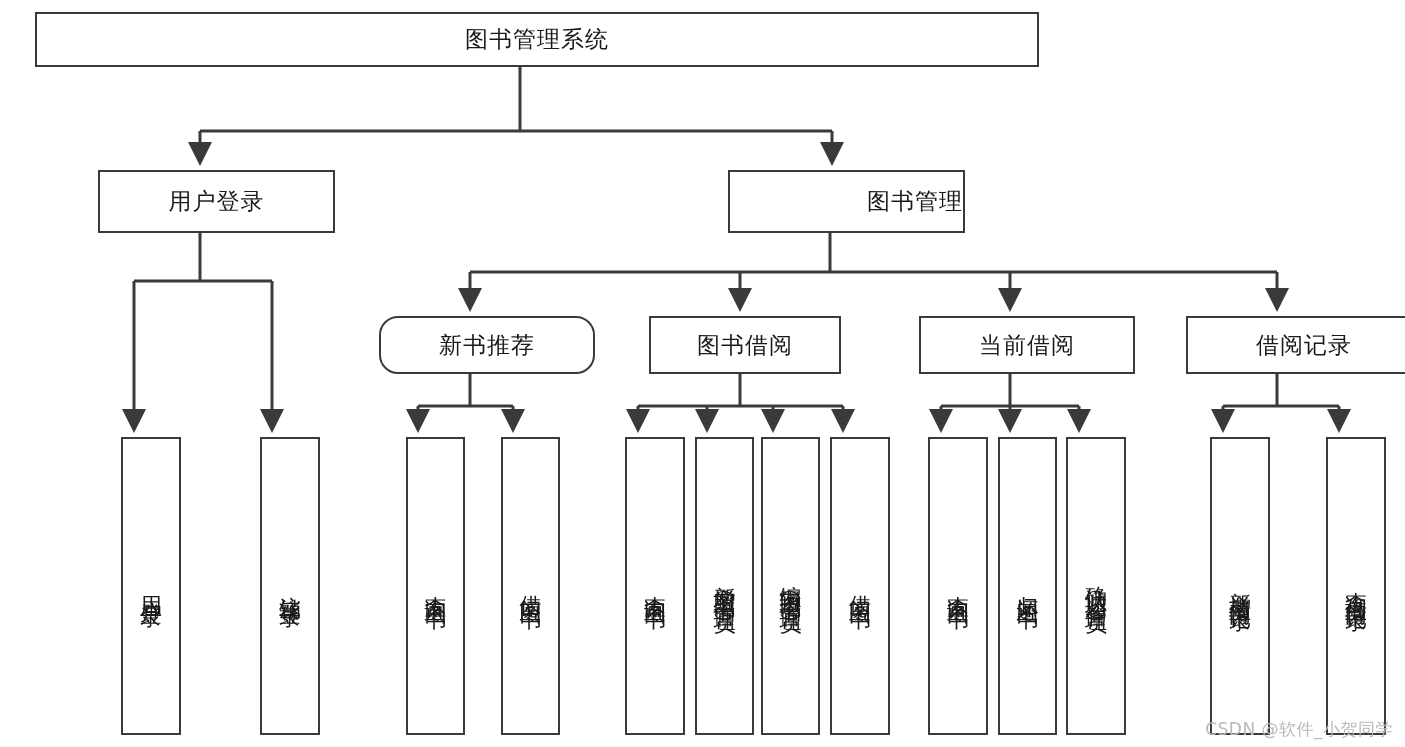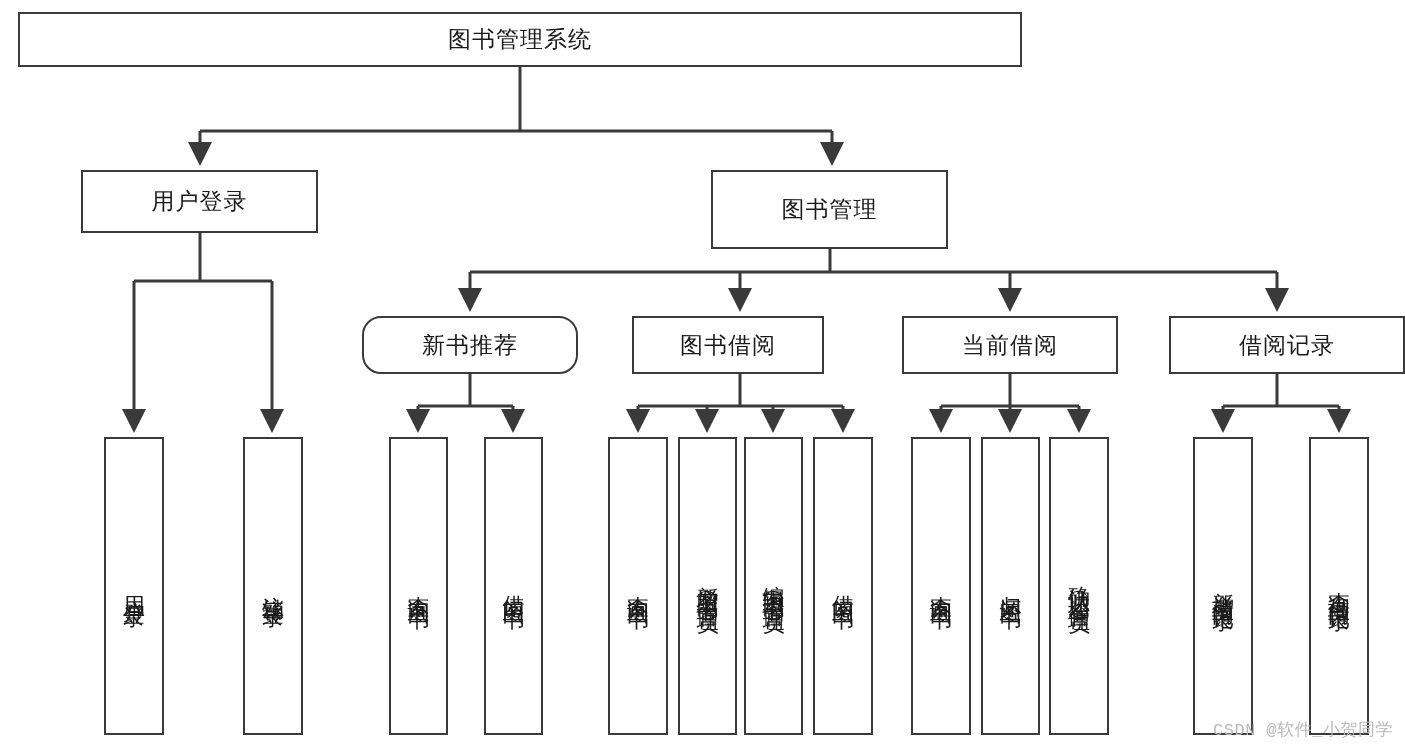--- a/index.html
+++ b/index.html
@@ -19,20 +19,21 @@
   }
   .node {
     position: absolute;
     box-sizing: border-box;
     border: 2px solid #3a3a3a;
     background: #ffffff;
     display: flex;
     align-items: center;
     justify-content: center;
     color: #1a1a1a;
+    margin-left: 17px;
   }
   .node.horiz {
     font-size: 23px;
     letter-spacing: 1px;
   }
   .node.vert {
     font-size: 22px;
   }
   .node.vert .vlabel {
     writing-mode: vertical-rl;
@@ -51,21 +52,20 @@
     pointer-events: none;
   }
   .watermark {
     position: absolute;
     right: 12px;
     bottom: 6px;
     font-size: 17px;
     color: #b9b9b9;
     white-space: nowrap;
     letter-spacing: 0.5px;
-    font-family: Liberation Mono, monospace;
   }
 </style>
 </head>
 <body>
 
 <div id="canvas">
 
   <svg class="wires" viewBox="0 0 1405 747">
     <defs>
       <marker id="arrow" viewBox="0 0 12 12" refX="10" refY="6" markerWidth="8" markerHeight="8" orient="auto-start-reverse">
@@ -117,21 +117,21 @@
   </svg>
 
   <div class="node horiz" style="left:18px; top:12px; width:1004px; height:55px;">
     <span>图书管理系统</span>
   </div>
 
   <div class="node horiz" style="left:81px; top:170px; width:237px; height:63px;">
     <span>用户登录</span>
   </div>
 
-  <div class="node horiz" style="left:711px; top:170px; width:237px; height:79px;">
+  <div class="node horiz" style="left:711px; top:170px; width:237px; height:63px;justify-content:flex-end;">
     <span>图书管理</span>
   </div>
 
   <div class="node horiz" style="left:362px; top:316px; width:216px; height:58px;border-radius:19px;">
     <span>新书推荐</span>
   </div>
 
   <div class="node horiz" style="left:632px; top:316px; width:192px; height:58px;">
     <span>图书借阅</span>
   </div>

